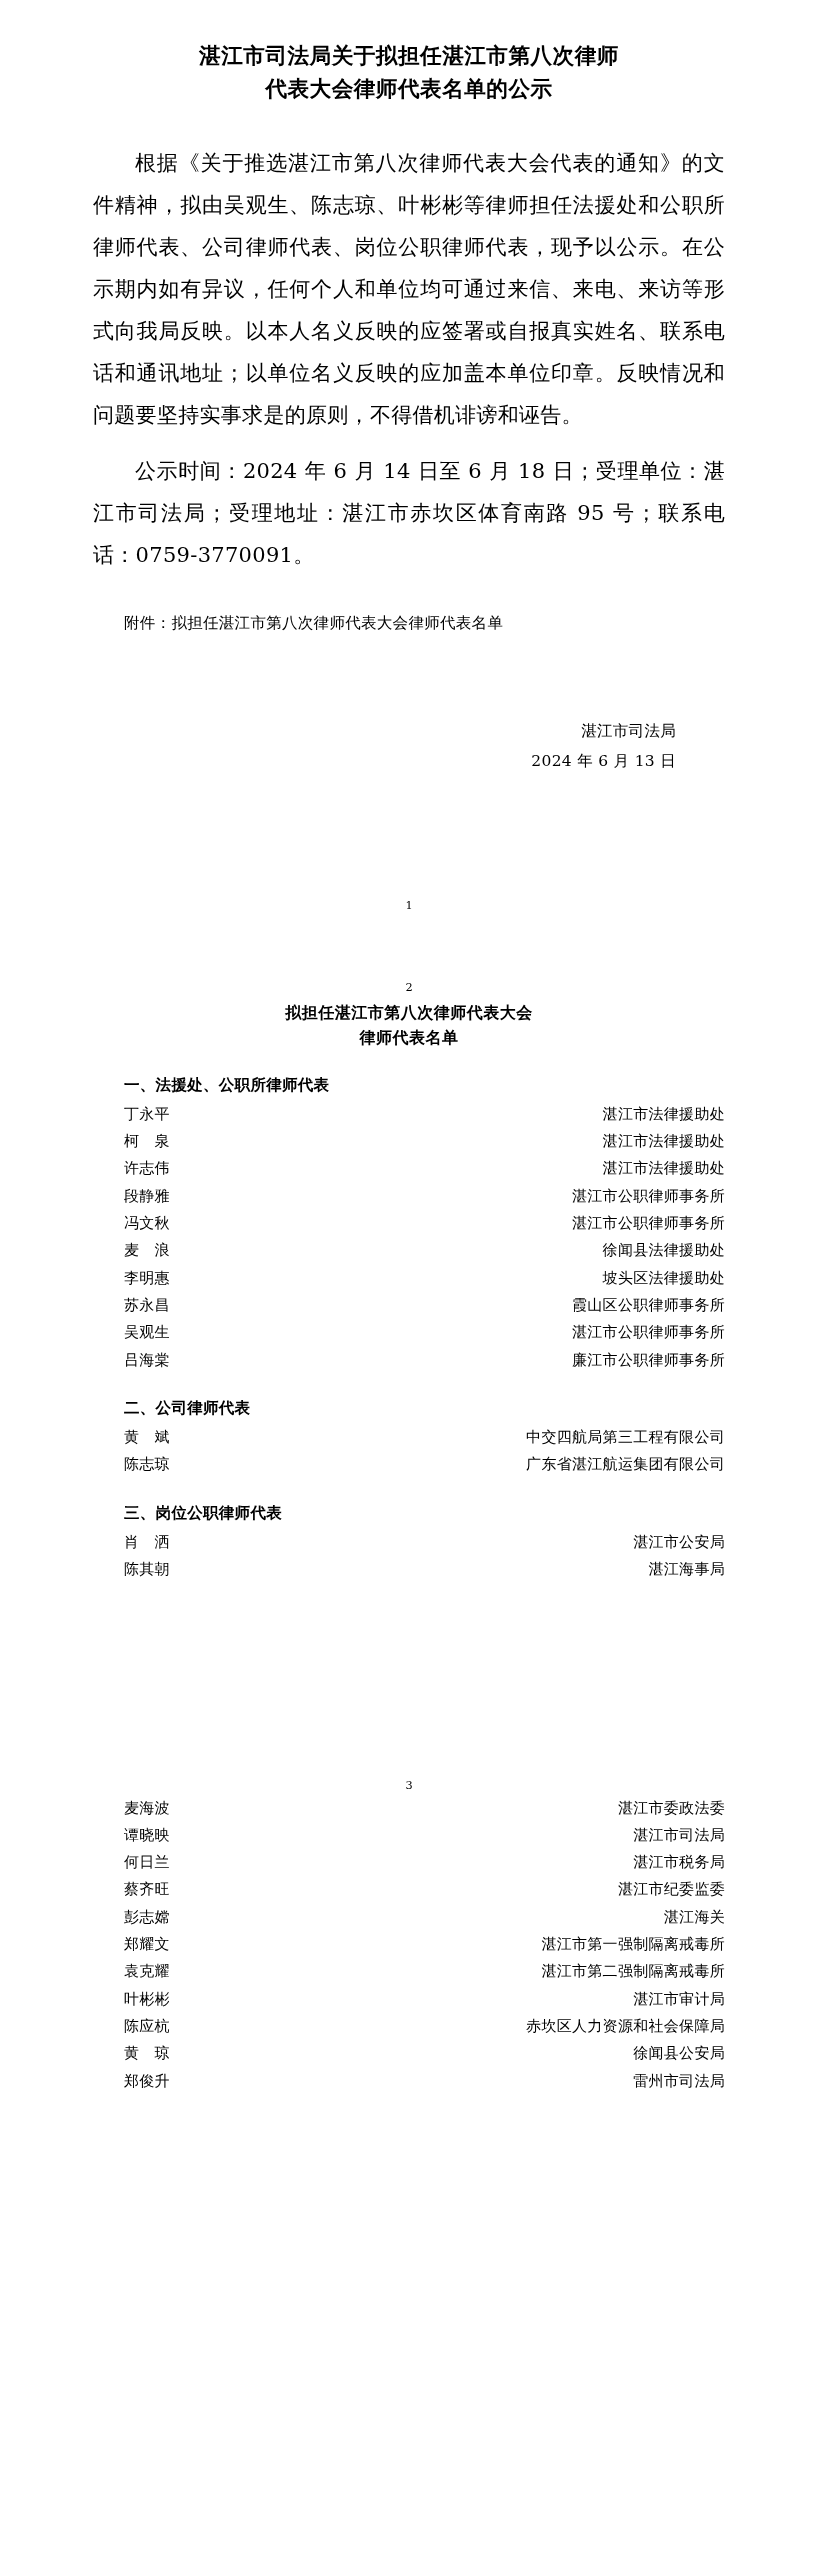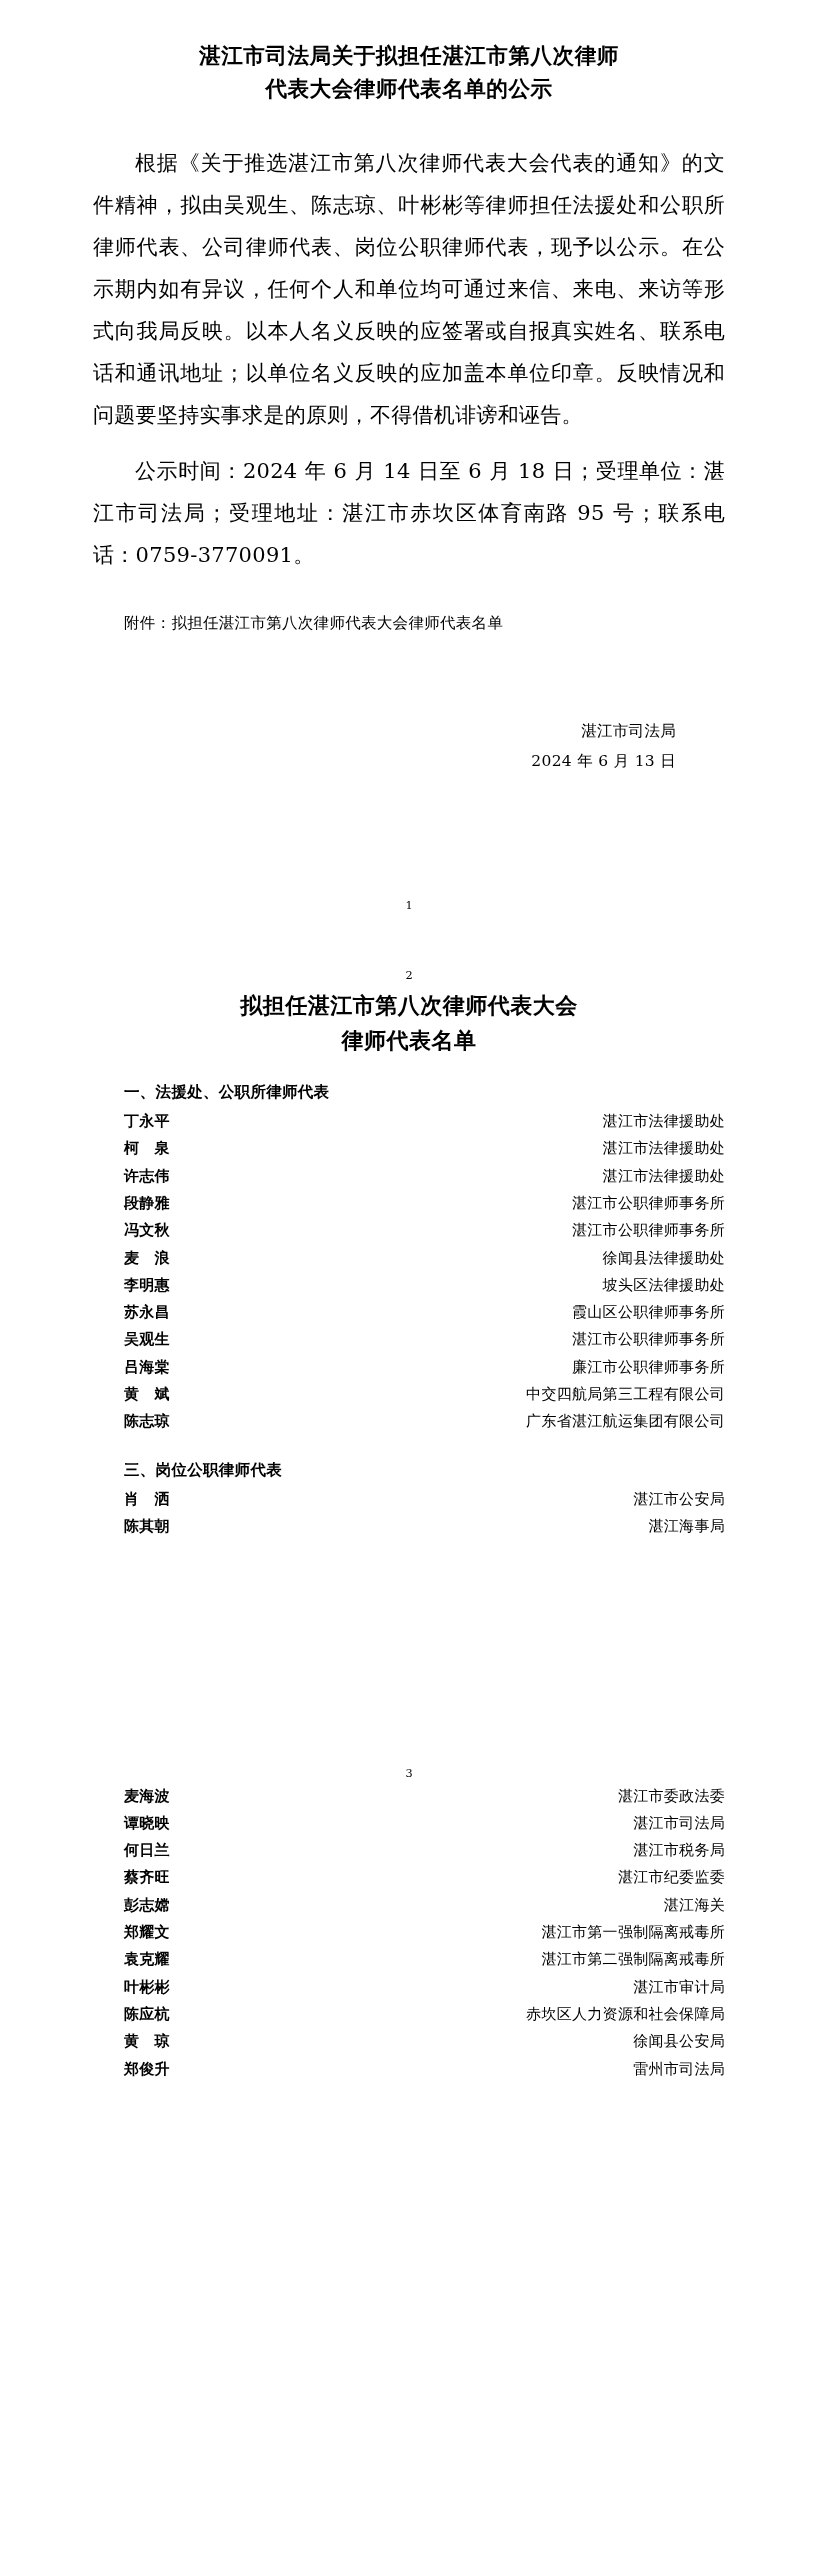--- a/index.html
+++ b/index.html
@@ -73,24 +73,24 @@
   }
   
   .page2 {
     padding: 0 93px 0 93px;
     box-sizing: border-box;
     position: relative;
     height: 793px;
   }
   .list-title {
     text-align: center;
-    font-size: 22px;
+    font-size: 16px;
     font-weight: bold;
     line-height: 1.6;
-    margin: 0;
+    margin: 12px;
     padding-top: 18.5px;
     letter-spacing: 0.5px;
   }
   .list-title .line2 { display: block; }
   .section-head {
     font-size: 15.5px;
     font-weight: bold;
     margin: 24px 0 5.2px 0;
     text-indent: 2em;
     letter-spacing: 0.3px;
@@ -101,21 +101,20 @@
     line-height: 1.82;
     display: flex;
     padding-left: 31px;
     letter-spacing: 0.3px;
   }
   .entry .nm {
     width: 77px;
     flex: 0 0 77px;
     display: flex;
     justify-content: space-between;
-    font-weight: bold;
   }
   .entry .org {
     flex: 1;
     text-align: right;
   }
   
   .page3 {
     padding: 0 93px 0 93px;
     box-sizing: border-box;
     position: relative;
@@ -191,20 +190,21 @@
     </div>
   <div class="entry">
       <span class="nm">吴观生</span>
       <span class="org">湛江市公职律师事务所</span>
     </div>
   <div class="entry">
       <span class="nm">吕海棠</span>
       <span class="org">廉江市公职律师事务所</span>
     </div>
 
+  <div class="section-head">二、公司律师代表</div>
   <div class="entry">
       <span class="nm">黄　斌</span>
       <span class="org">中交四航局第三工程有限公司</span>
     </div>
   <div class="entry">
       <span class="nm">陈志琼</span>
       <span class="org">广东省湛江航运集团有限公司</span>
     </div>
 
   <div class="section-head">三、岗位公职律师代表</div>

